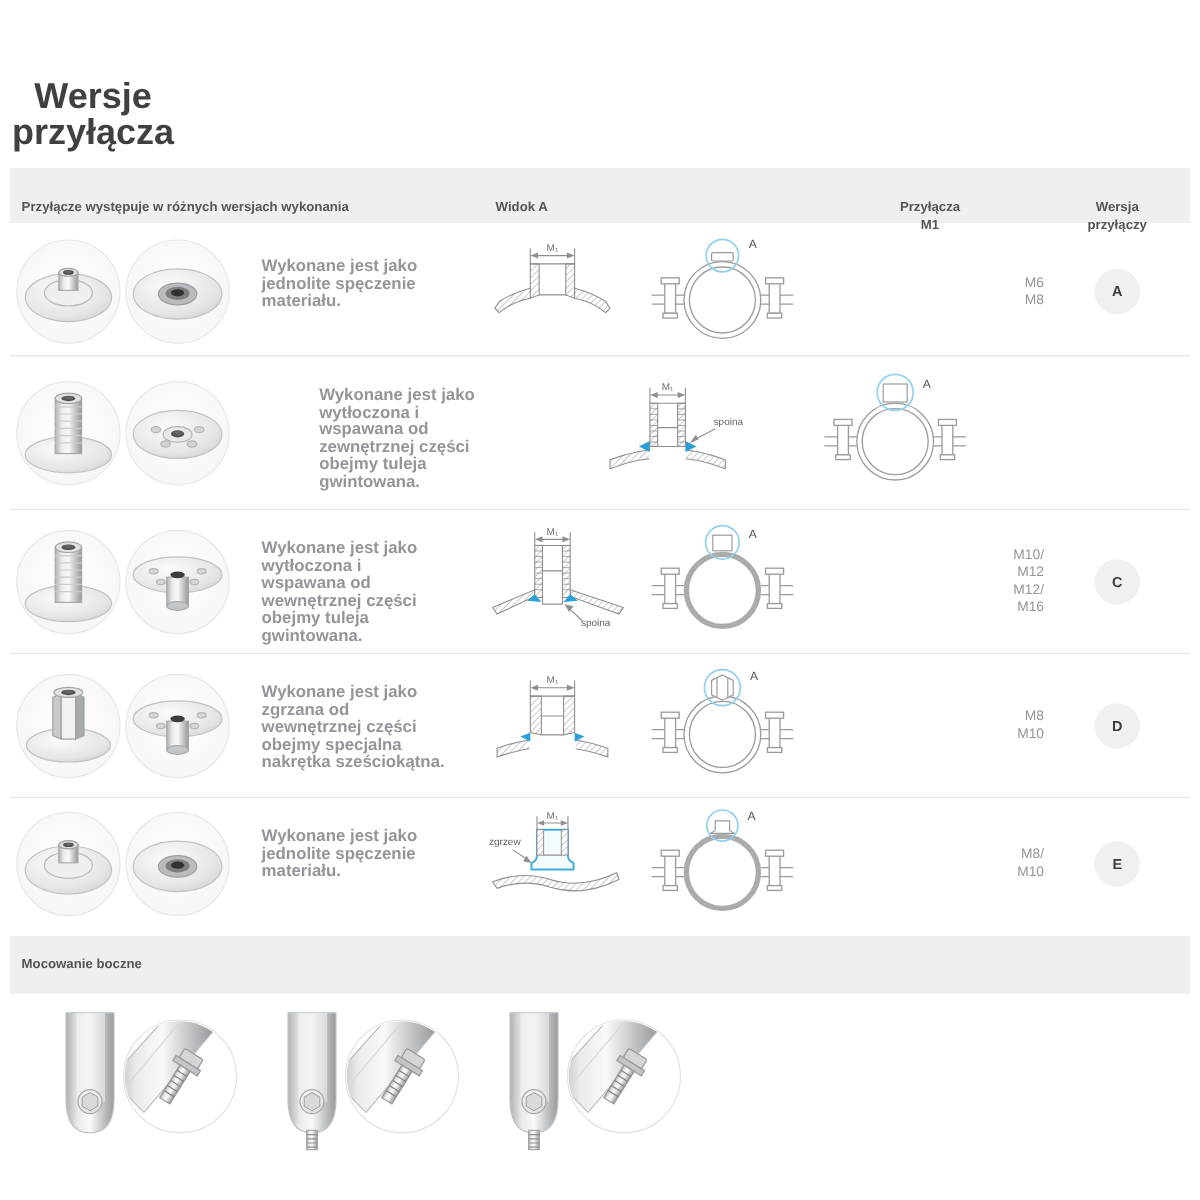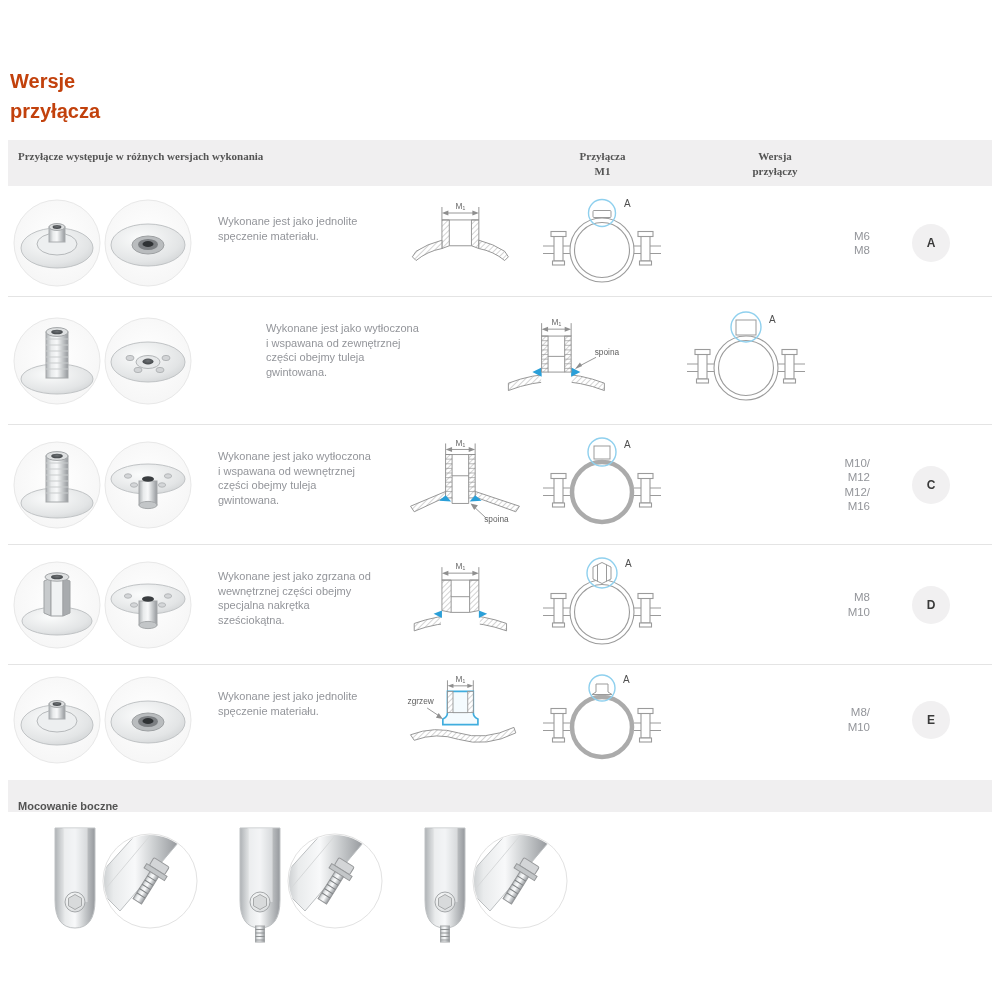--- a/index.html
+++ b/index.html
@@ -1,41 +1,41 @@
 <!DOCTYPE html>
 <html><head>
 <meta charset="utf-8">
 <style>
   html,body{margin:0;padding:0;background:#fff;}
   body{width:1000px;height:1000px;overflow:hidden;font-family:"Liberation Sans","DejaVu Sans",sans-serif;}
   .page{position:relative;width:1000px;height:1000px;background:#fff;}
-  .title{position:absolute;left:10px;top:66px;font-size:20px;line-height:30px;font-weight:bold;color:#c2410c;}
+  .title{position:absolute;left:10px;top:66px;font-size:30px;line-height:30px;font-weight:bold;color:#404040;text-align:center;}
   .tablewrap{position:absolute;left:8px;top:140px;width:984px;}
   .grid{display:grid;grid-template-columns:200px 197px 120px 155px 190px 1fr;}
   .thead{background:#f0eff0;height:46px;font-size:11px;font-weight:bold;color:#545454;}
-  .th{padding-top:9px;line-height:15px;font-family:Liberation Serif, serif;}
+  .th{padding-top:26px;line-height:15px;}
   .th-desc{grid-column:1/3;padding-left:10px;}
   .th-view{padding-left:8px;}
   .th-c{text-align:center;}
   .rows{margin-top:4px;}
   .row{align-items:center;}
   .row + .row{border-top:1px solid #e4e4e4;}
   .row-a{height:106px;}
   .row-b{height:127px;gap:48px;}
   .row-c{height:119px;}
   .row-d{height:119px;}
   .row-e{height:109px;}
   .photos{display:flex;gap:3px;padding-left:5px;}
   .photo{width:88px;height:88px;}
-  .desc{align-self:start;padding:24px 30px 0 10px;font-size:11px;line-height:14.5px;color:#93959a;}
+  .desc{align-self:start;padding:24px 30px 0 10px;font-size:14px;line-height:14.5px;color:#93959a;font-weight:bold;}
   .tech svg,.clampv svg{display:block;}
   .clampv{margin-left:2px;}
   .m1{padding-left:75px;font-size:11.5px;line-height:14.5px;color:#93959a;white-space:pre-line;text-align:right;}
   .version{justify-self:center;width:38px;height:38px;border-radius:50%;background:#f1f0f1;display:flex;align-items:center;justify-content:center;font-size:12px;font-weight:bold;color:#3a3a3a;}
-  .sectionbar{margin-top:6px;height:32px;background:#f0eff0;display:flex;align-items:flex-end;padding-left:10px;font-size:11px;font-weight:bold;color:#545454;}
+  .sectionbar{margin-top:6px;height:48px;background:#f0eff0;display:flex;align-items:center;padding-left:10px;font-size:11px;font-weight:bold;color:#545454;}
   .bottomphotos{display:flex;gap:30px;padding:14px 0 0 37px;}
   .bgroup svg{display:block;overflow:visible;}
   svg text{font-family:"Liberation Sans","DejaVu Sans",sans-serif;}
   .dimtxt{font-size:9px;fill:#6b6b6b;}
   .lbl{font-size:9px;fill:#5f5f5f;}
   .viewlbl{font-size:10px;fill:#4f4f4f;}
 </style>
 </head>
 <body>
 
@@ -174,20 +174,21 @@
 
   <div class="title">
     <div>Wersje</div>
     <div>przyłącza</div>
   </div>
 
   <div class="tablewrap">
 
     <div class="thead grid">
       <div class="th th-desc">Przyłącze występuje w różnych wersjach wykonania</div>
+      <div class="th th-view">Widok A</div>
       <div class="th"></div>
       <div class="th th-c">
         <div>Przyłącza</div>
         <div>M1</div>
       </div>
       <div class="th th-c">
         <div>Wersja</div>
         <div>przyłączy</div>
       </div>
     </div>

